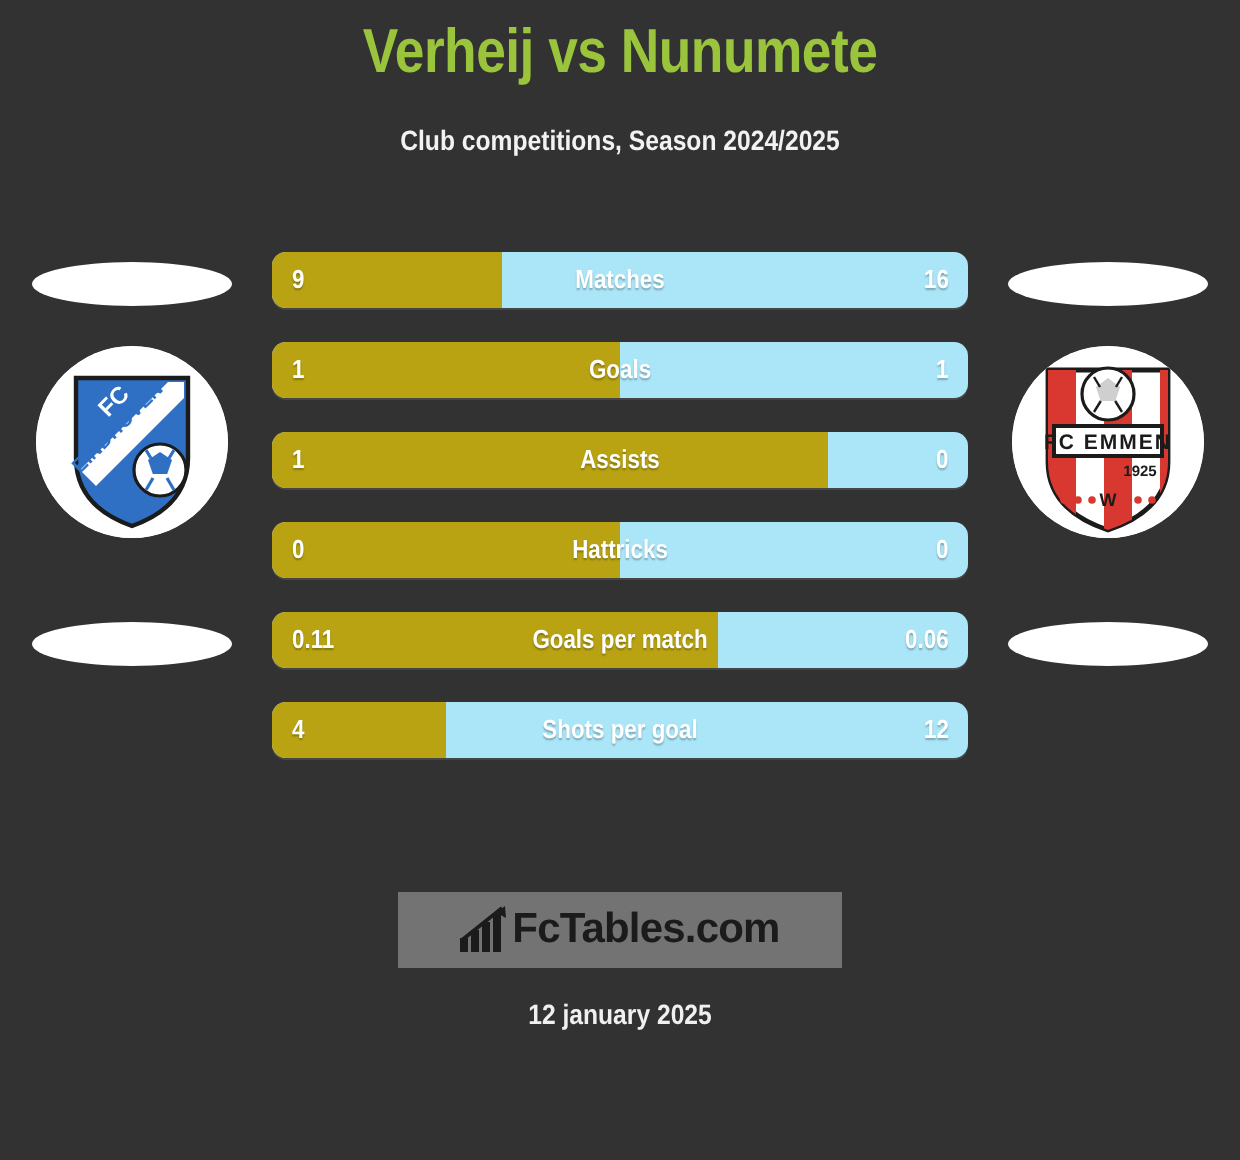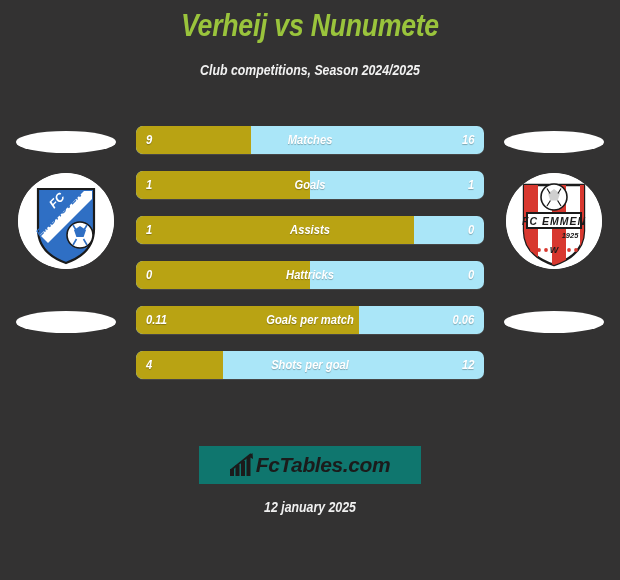--- a/index.html
+++ b/index.html
@@ -3,21 +3,21 @@
 <meta charset="utf-8">
 <style>
   html,body{margin:0;padding:0;}
   body{
     width:620px;height:580px;
     background:#333232;
     font-family:"Liberation Sans", sans-serif;
     overflow:hidden;
     position:relative;
   }
-  .stage{position:relative;width:620px;height:580px;font-style:italic;}
+  .stage{position:relative;width:620px;height:580px;}
 
   
   .title{
     position:absolute;top:8px;left:0;width:620px;
     text-align:center;
     font-size:31px;font-weight:bold;
     color:#9ac43c;
     letter-spacing:-0.3px;
     transform:scaleX(0.86);
     white-space:nowrap;
@@ -65,21 +65,21 @@
     transform:scaleX(0.86);
     white-space:nowrap;
   }
   .row .lv{left:10px;transform-origin:left center;}
   .row .rv{right:10px;transform-origin:right center;}
   .row .lbl{left:0;width:348px;text-align:center;transform-origin:center center;}
 
   
   .logo{
     position:absolute;left:199px;top:446px;
-    width:222px;height:38px;background:#0f766e;
+    width:222px;height:38px;background:#737373;
     display:flex;align-items:center;justify-content:center;
   }
   .logo-text{
     font-size:21px;font-weight:bold;color:#1b1b1b;letter-spacing:-0.4px;
   }
   .date{
     position:absolute;top:499px;left:0;width:620px;text-align:center;
     font-size:14px;font-weight:bold;color:#f0f0f0;
     transform:scaleX(0.88);
     white-space:nowrap;

